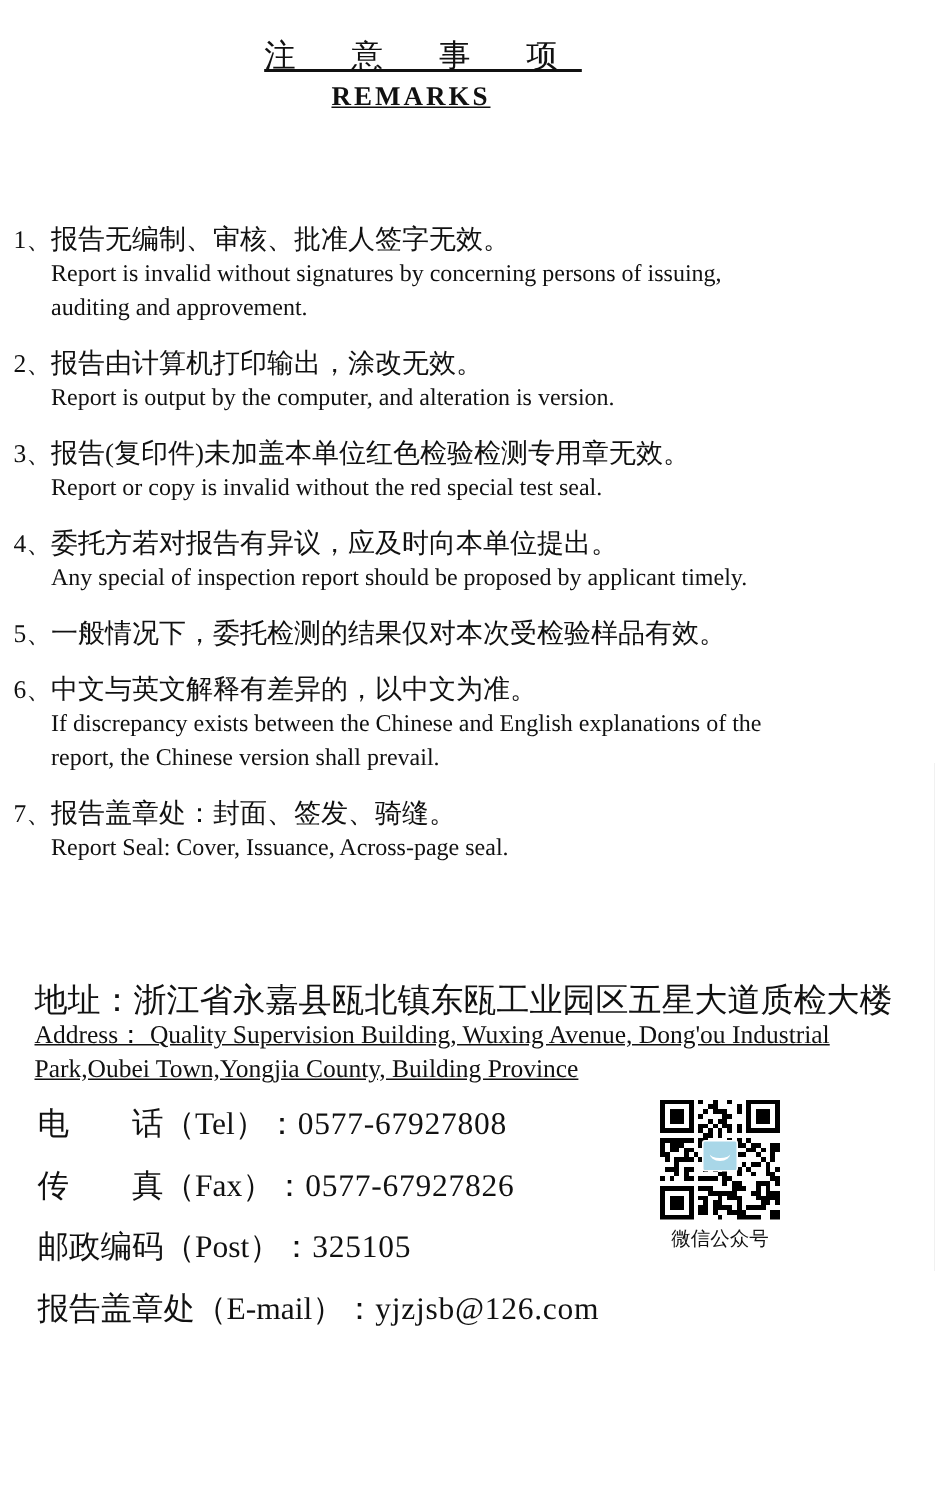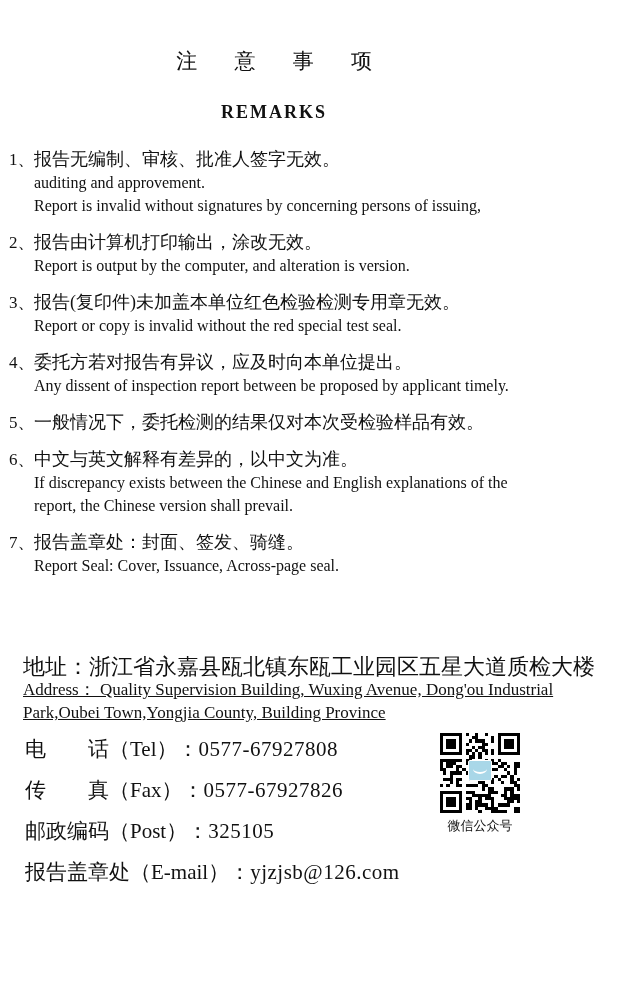--- a/index.html
+++ b/index.html
@@ -6,23 +6,23 @@
   .page {
     position:relative;
     width:623px; height:1000px;
     margin:0 auto;
     background:#ffffff;
     color:#111111;
     font-family:"Liberation Serif","DejaVu Serif",serif;
     overflow:hidden;
   }
   
-  .title-block { position:absolute; top:48px; left:0; width:548px; text-align:center; }
+  .title-block { position:absolute; top:24px; left:0; width:548px; text-align:center;text-decoration:underline; }
   .title-zh { font-size:21px; line-height:26px; letter-spacing:16px; text-indent:16px; white-space:nowrap; }
-  .title-en { margin-top:27px; font-size:18px; line-height:22px; font-weight:bold; letter-spacing:2px; }
+  .title-en { margin-top:3px; font-size:18px; line-height:22px; font-weight:bold; letter-spacing:2px; }
 
   
   .items { position:absolute; top:148px; left:9px; width:600px; }
   .item { display:flex; margin-bottom:14px; }
   .item .num { flex:none; width:25px; font-size:17px; line-height:23px; white-space:nowrap; }
   .item .body { flex:1; min-width:0; }
   .item .zh { font-size:18px; line-height:23px; white-space:nowrap; }
   .item .en { font-size:16px; line-height:23px; white-space:nowrap; }
 
   
@@ -60,22 +60,22 @@
     <div class="title-zh">注 意 事 项</div>
     <div class="title-en">REMARKS</div>
   </div>
 
   <div class="items">
 
     <div class="item">
       <span class="num">1、</span>
       <div class="body">
         <div class="zh">报告无编制、审核、批准人签字无效。</div>
+        <div class="en">Report is invalid without signatures by concerning persons of issuing,</div>
         <div class="en">auditing and approvement.</div>
-        <div class="en">Report is invalid without signatures by concerning persons of issuing,</div>
       </div>
     </div>
 
     <div class="item">
       <span class="num">2、</span>
       <div class="body">
         <div class="zh">报告由计算机打印输出，涂改无效。</div>
         <div class="en">Report is output by the computer, and alteration is version.</div>
       </div>
     </div>
@@ -85,21 +85,21 @@
       <div class="body">
         <div class="zh">报告(复印件)未加盖本单位红色检验检测专用章无效。</div>
         <div class="en">Report or copy is invalid without the red special test seal.</div>
       </div>
     </div>
 
     <div class="item">
       <span class="num">4、</span>
       <div class="body">
         <div class="zh">委托方若对报告有异议，应及时向本单位提出。</div>
-        <div class="en">Any dissent of inspection report between be proposed by applicant timely.</div>
+        <div class="en">Any special of inspection report should be proposed by applicant timely.</div>
       </div>
     </div>
 
     <div class="item">
       <span class="num">5、</span>
       <div class="body">
         <div class="zh">一般情况下，委托检测的结果仅对本次受检验样品有效。</div>
       </div>
     </div>
 

